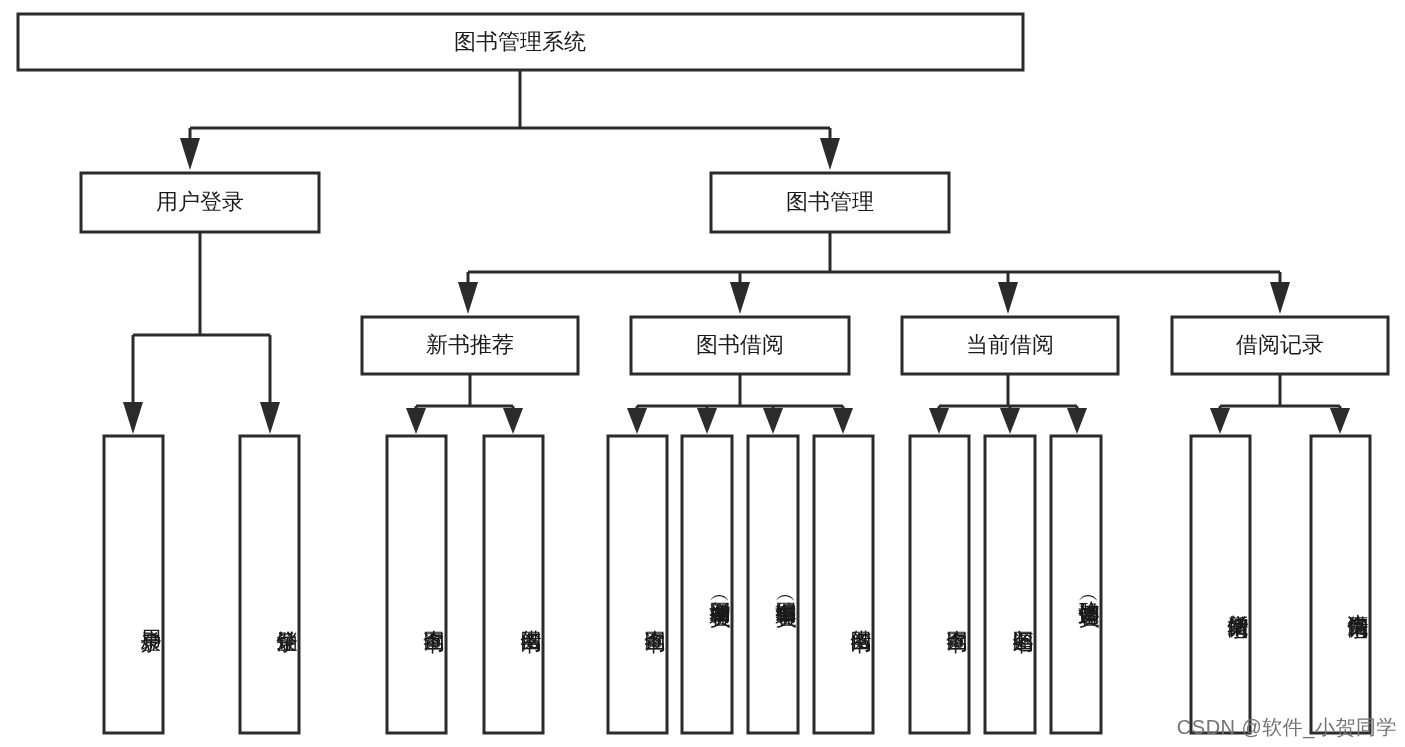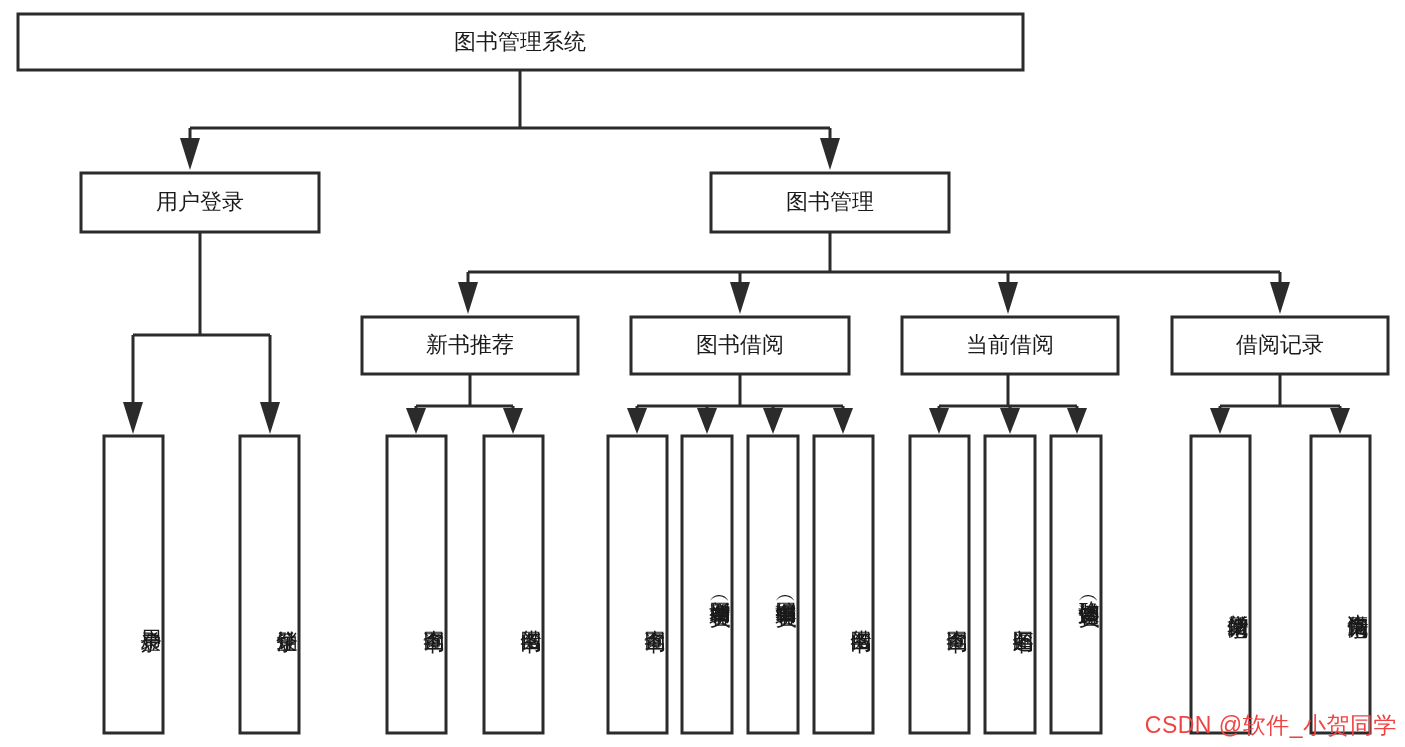--- a/index.html
+++ b/index.html
@@ -61,22 +61,22 @@
     align-items: flex-start;
     justify-content: center;
     text-align: center;
     pointer-events: none;
   }
   .watermark {
     position: absolute;
     right: 8px;
     bottom: 6px;
     font-family: "Liberation Sans", "DejaVu Sans", sans-serif;
-    font-size: 23px;
-    color: #ef4444;
+    font-size: 20px;
+    color: #737373;
     white-space: nowrap;
     letter-spacing: 0.5px;
   }
 </style>
 </head>
 <body>
 
 <div id="diagram-root">
 
   <svg class="diagram-canvas" viewBox="0 0 1405 747" xmlns="http://www.w3.org/2000/svg">

